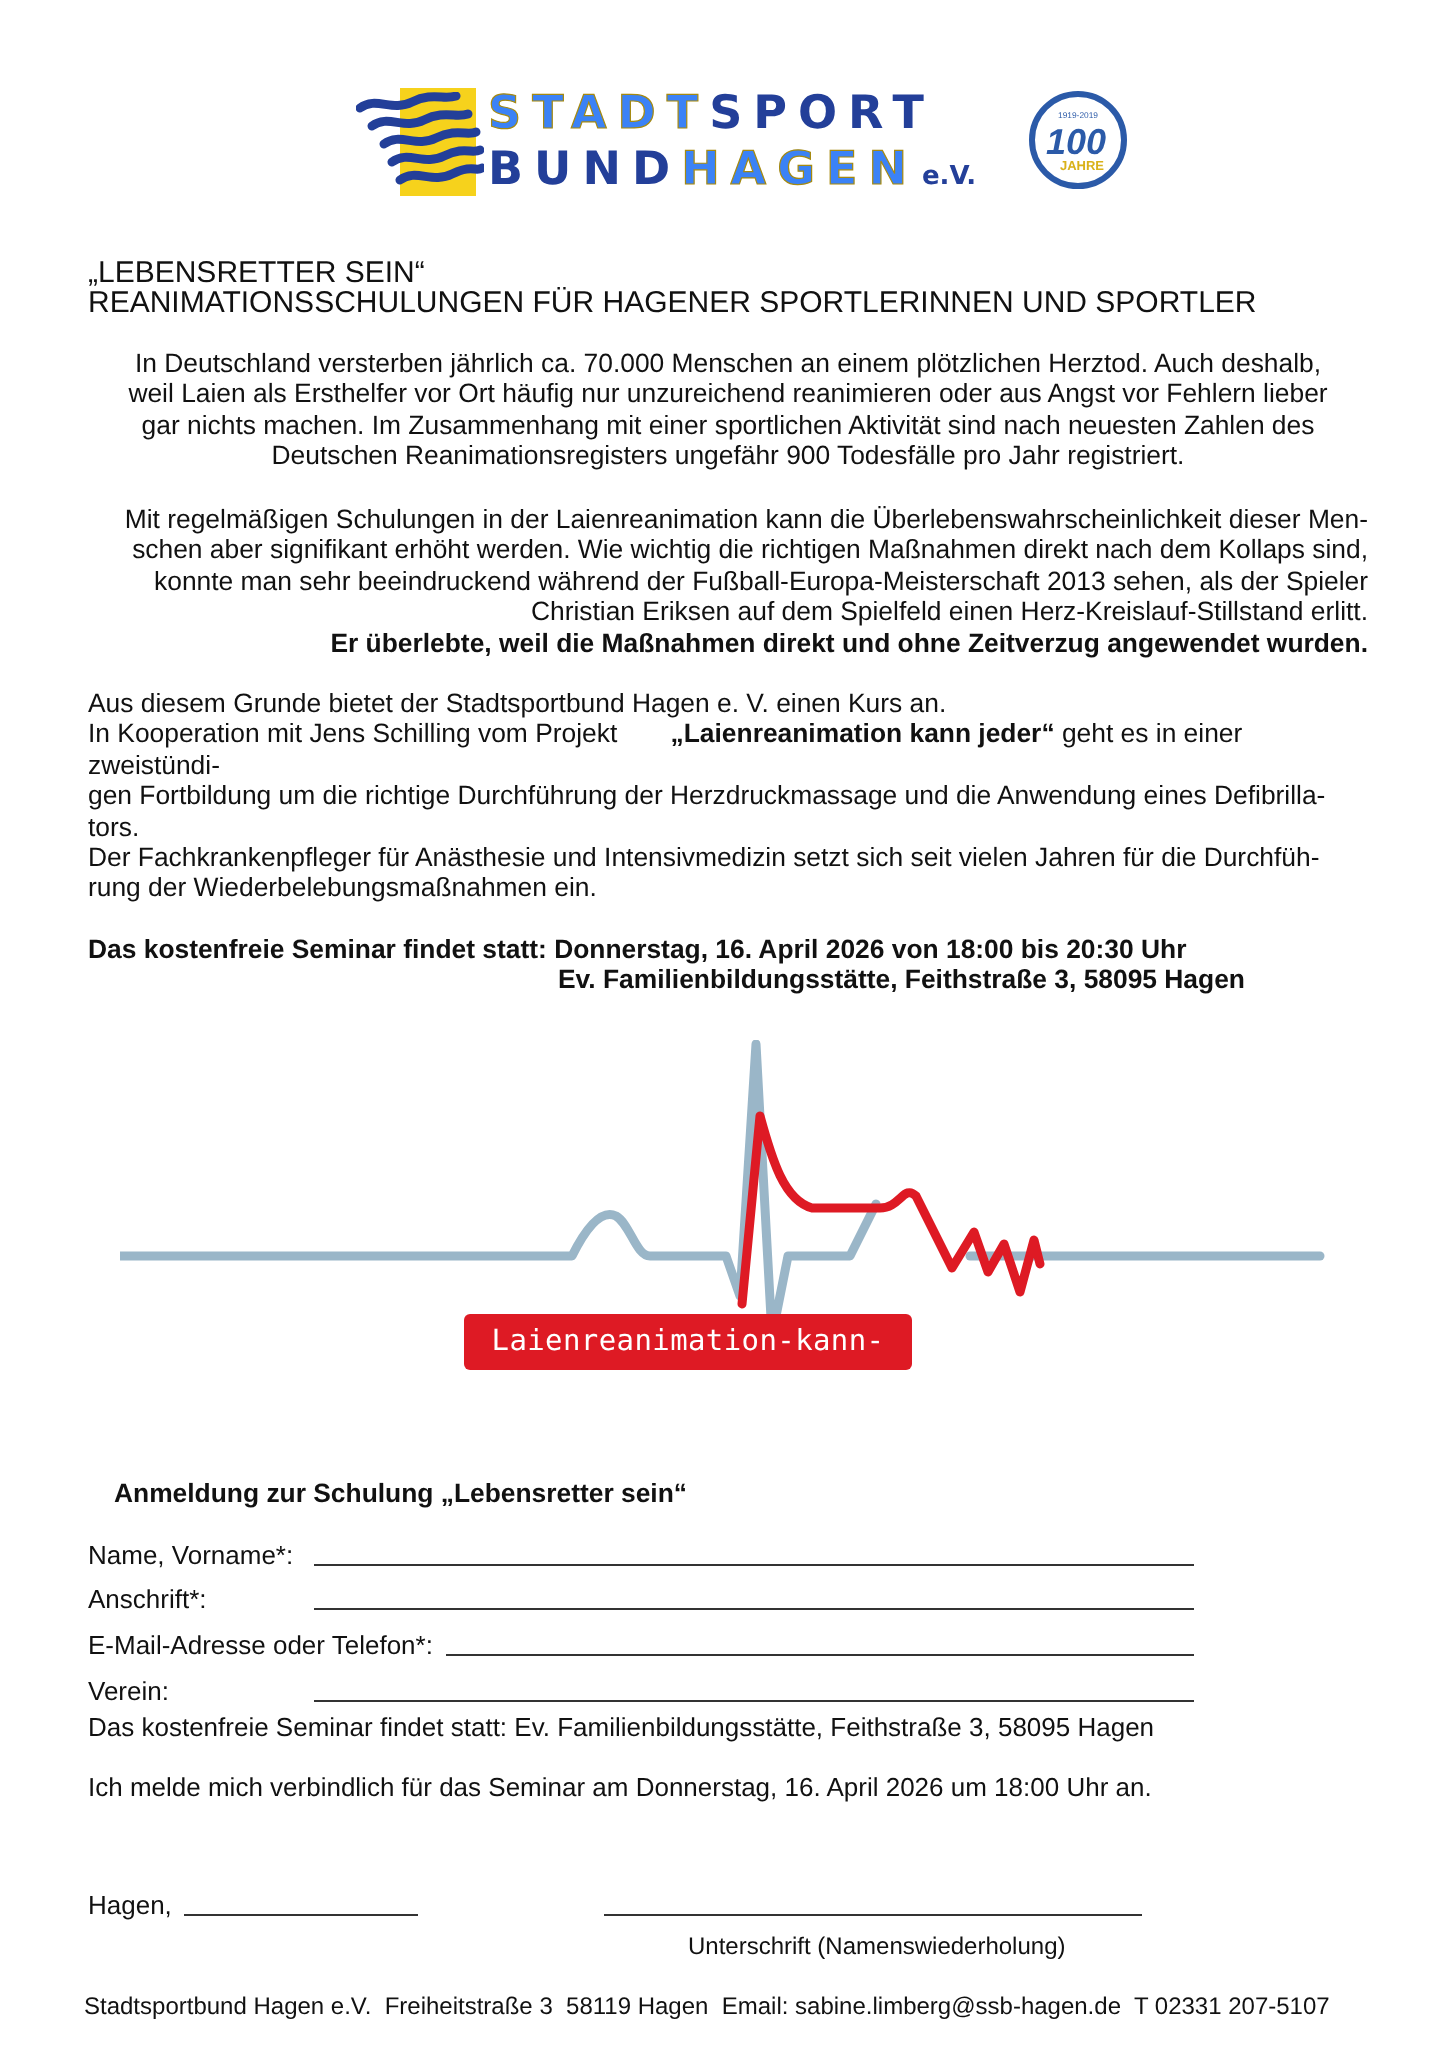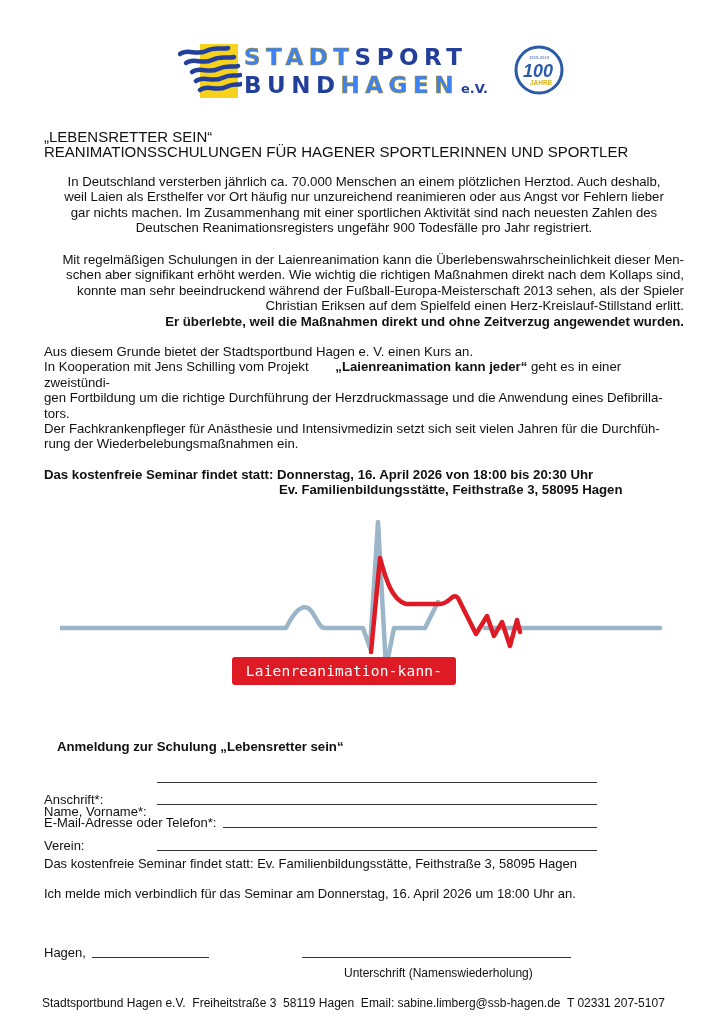--- a/index.html
+++ b/index.html
@@ -102,21 +102,21 @@
 
 <svg id="ecg" class="abs" viewBox="0 0 605 170">
   <path d="M0 108 L218 108 L226 108 C232 96,240 84,248 88 C255 92,258 108,265 108 L303 108 L310 128 L318 2 L326 148 L334 108 L365 108 L378 82" fill="none" stroke="#9ab6c8" stroke-width="4.5" stroke-linecap="round" stroke-linejoin="round"></path>
   <path d="M425 108 L600 108" fill="none" stroke="#9ab6c8" stroke-width="4.5" stroke-linecap="round"></path>
   <path d="M311 132 L320 38 C326 60,332 80,346 84 L380 84 C390 84,392 72,398 78 L416 114 L427 96 L434 116 L442 102 L450 126 L457 100 L460 112" fill="none" stroke="#de1a24" stroke-width="4.5" stroke-linecap="round" stroke-linejoin="round"></path>
 </svg>
 <div id="ecg-label">Laienreanimation-kann-jeder</div>
 
 <div class="abs bold" style="left:44px; top:739px; font-size:13.2px;margin-left:13px;">Anmeldung zur Schulung „Lebensretter sein“</div>
 
-<div class="abs form-label" style="top:770px;margin-top:34px;">Name, Vorname*:</div>
+<div class="abs form-label" style="top:770px;">Name, Vorname*:</div>
 <div class="abs form-line" style="left:157px; top:782px; width:440px;"></div>
 
 <div class="abs form-label" style="top:792px;">Anschrift*:</div>
 <div class="abs form-line" style="left:157px; top:804px; width:440px;"></div>
 
 <div class="abs form-label" style="top:815px;">E-Mail-Adresse oder Telefon*:</div>
 <div class="abs form-line" style="left:223px; top:827px; width:374px;"></div>
 
 <div class="abs form-label" style="top:838px;">Verein:</div>
 <div class="abs form-line" style="left:157px; top:850px; width:440px;"></div>

